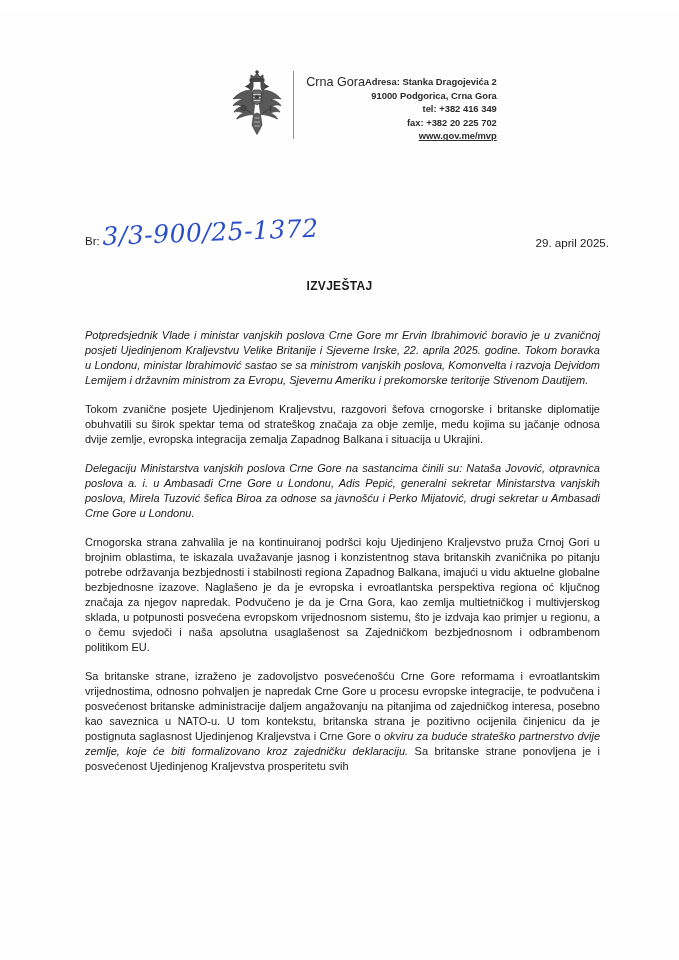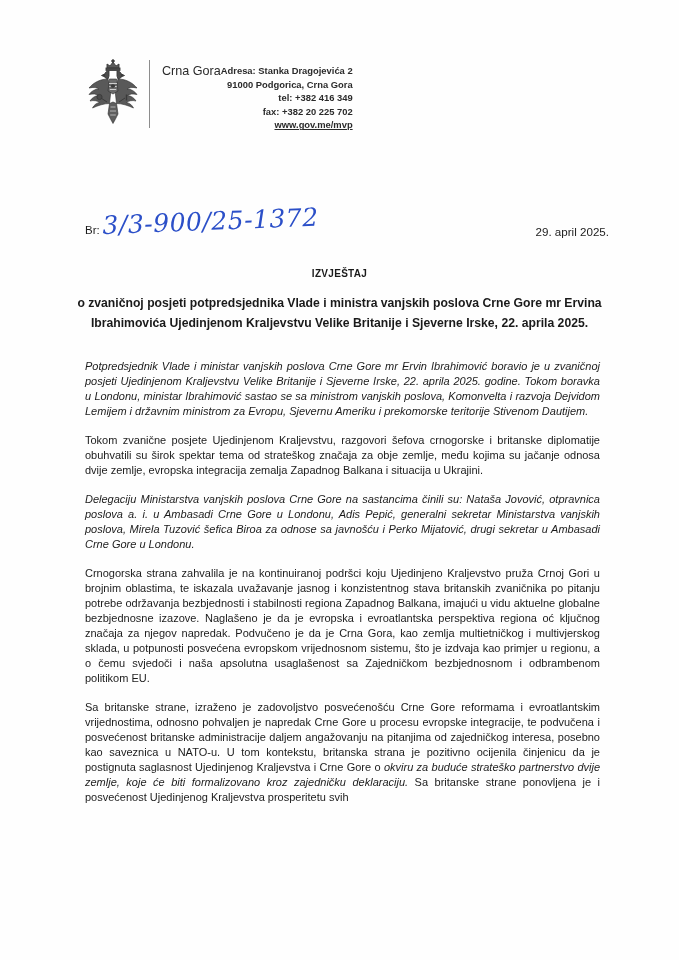--- a/index.html
+++ b/index.html
@@ -22,22 +22,23 @@
     height: 960px;
     background: #fefefe;
     position: relative;
     padding: 0;
   }
 
   
   .letterhead {
     display: flex;
     align-items: flex-start;
-    justify-content: flex-start;
+    justify-content: center;
     padding: 58px 38px 0 85px;
+    margin-top: 11px;
   }
   .lh-left {
     display: flex;
     align-items: stretch;
   }
   .emblem {
     width: 56px;
     height: 74px;
     flex: 0 0 56px;
     display: block;
@@ -109,24 +110,24 @@
     color: #1d1d1d;
     margin-top: 47px;
   }
 
   
   .titleblock {
     text-align: center;
     padding: 30px 72px 0 72px;
   }
   .doc-kind {
-    font-size: 10px;
+    font-size: 12px;
     font-weight: bold;
     letter-spacing: 0.3px;
-    margin-bottom: 15px;
+    margin-bottom: 9px;
   }
   .doc-subject {
     font-size: 12.2px;
     font-weight: bold;
     line-height: 19.5px;
   }
 
   
   .body {
     padding: 26px 79px 0 85px;
@@ -213,21 +214,20 @@
   <div class="refrow">
     <div class="refblock">
       <span class="ref-label">Br:</span>
       <span class="ref-number">3/3-900/25-1372</span>
     </div>
     <div class="date">29. april 2025.</div>
   </div>
 
   <div class="titleblock">
     <div class="doc-kind">IZVJEŠTAJ</div>
-    <div class="doc-subject">o zvaničnoj posjeti potpredsjednika Vlade i ministra vanjskih poslova Crne Gore mr Ervina Ibrahimovića Ujedinjenom Kraljevstvu Velike Britanije i Sjeverne Irske, 22. aprila 2025.</div>
   </div>
 
   <div class="body">
 
     <p class="para italic">Potpredsjednik Vlade i ministar vanjskih poslova Crne Gore mr Ervin Ibrahimović boravio je u zvaničnoj posjeti Ujedinjenom Kraljevstvu Velike Britanije i Sjeverne Irske, 22. aprila 2025. godine. Tokom boravka u Londonu, ministar Ibrahimović sastao se sa ministrom vanjskih poslova, Komonvelta i razvoja Dejvidom Lemijem i državnim ministrom za Evropu, Sjevernu Ameriku i prekomorske teritorije Stivenom Dautijem.</p>
 
     <p class="para">Tokom zvanične posjete Ujedinjenom Kraljevstvu, razgovori šefova crnogorske i britanske diplomatije obuhvatili su širok spektar tema od strateškog značaja za obje zemlje, među kojima su jačanje odnosa dvije zemlje, evropska integracija zemalja Zapadnog Balkana i situacija u Ukrajini.</p>
 
     <p class="para italic">Delegaciju Ministarstva vanjskih poslova Crne Gore na sastancima činili su: Nataša Jovović, otpravnica poslova a. i. u Ambasadi Crne Gore u Londonu, Adis Pepić, generalni sekretar Ministarstva vanjskih poslova, Mirela Tuzović šefica Biroa za odnose sa javnošću i Perko Mijatović, drugi sekretar u Ambasadi Crne Gore u Londonu.</p>
 

